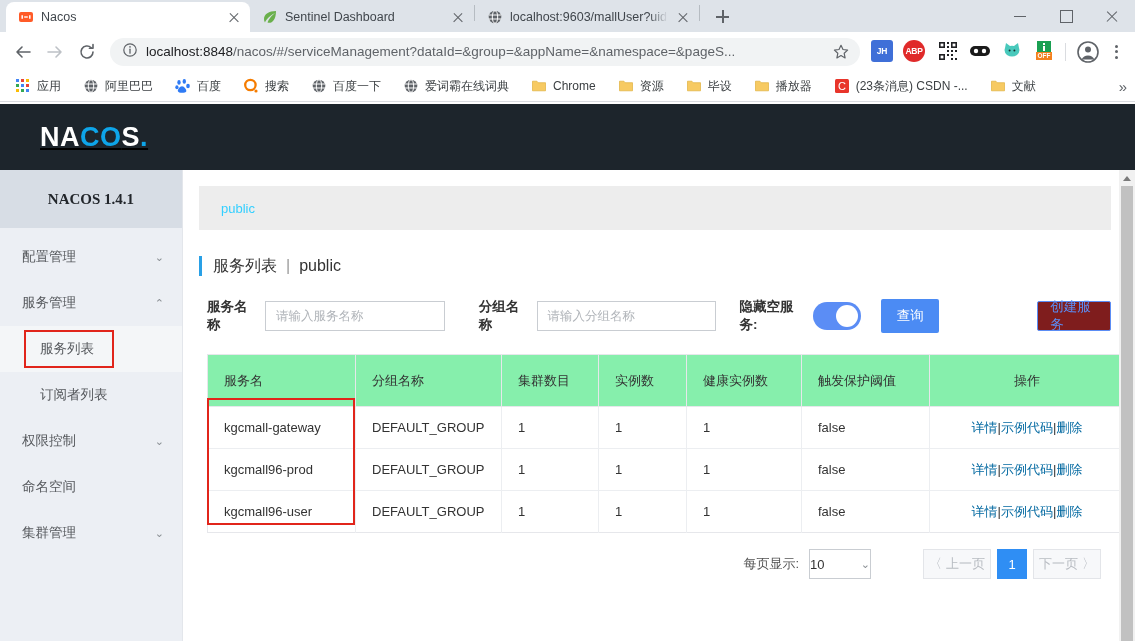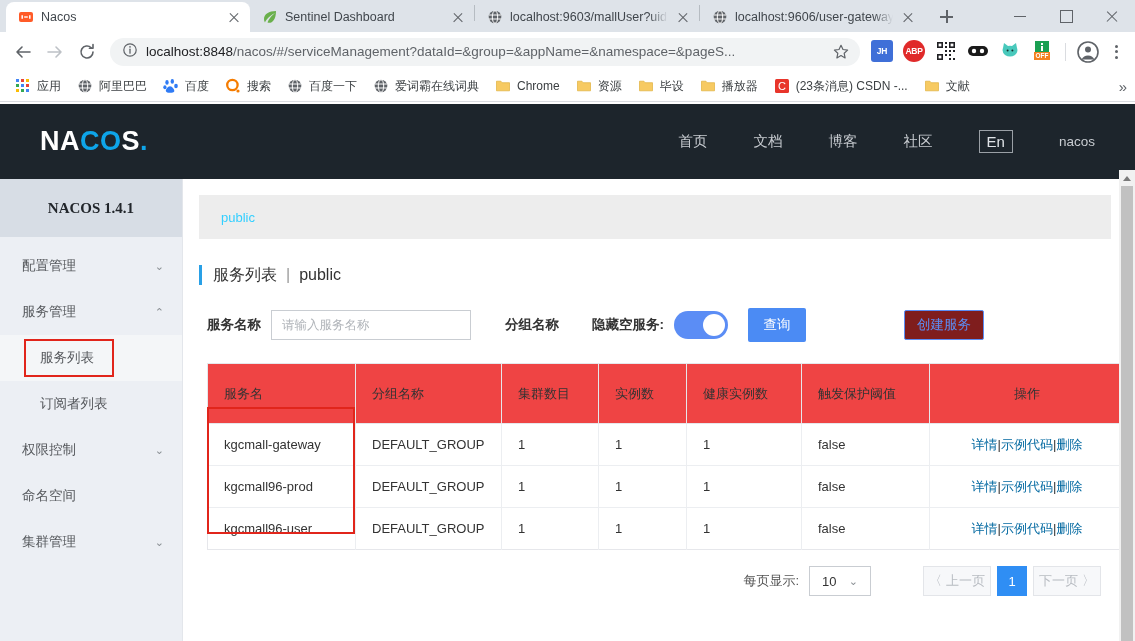--- a/index.html
+++ b/index.html
@@ -76,47 +76,47 @@
     display: flex; align-items: center; padding: 0 10px 0 12px; margin: 0 6px;
     gap: 8px; min-width: 0;
   }
   .omnibox .url {
     flex: 1; font-size: 13.5px; color: #5f6368; white-space: nowrap;
     overflow: hidden; min-width: 0;
   }
   .omnibox .url b { color:#202124; font-weight: normal; }
   .star { width:18px; height:18px; flex:0 0 18px; }
 
-  .ext { width: 24px; height: 24px; flex:0 0 24px; margin: 0 3px; position: relative;}
+  .ext { width: 24px; height: 24px; flex:0 0 24px; margin: 0 3px; position: relative; text-align: right;}
   .ext-badge {
     width: 22px; height: 22px; border-radius: 3px; font-size: 8.5px;
     color:#fff; font-weight: bold; display:flex; align-items:center; justify-content:center;
     letter-spacing:-0.3px;
   }
   .tb-sep { width:1px; height:18px; background:#dadce0; margin: 0 5px; flex:0 0 1px;}
   .kebab { width:22px; height:24px; flex:0 0 22px; position:relative; }
   .kebab i {
     position:absolute; left:9.5px; width:3px; height:3px; border-radius:50%; background:#5f6368; display:block;
   }
   .kebab i:nth-child(1){top:5px;} .kebab i:nth-child(2){top:10.5px;} .kebab i:nth-child(3){top:16px;}
 
   .bookmarks {
     height: 31px; background:#ffffff; border-bottom: 1px solid #dadce0;
-    display:flex; align-items:center; padding: 0 8px; gap: 2px; position:relative;
+    display:flex; align-items:center; padding: 0 8px; gap: 8px; position:relative;
   }
   .bm { display:flex; align-items:center; gap:6px; padding: 3px 7px; font-size:12px; color:#3c4043; white-space:nowrap;}
   .bm-ico { width:16px; height:16px; flex:0 0 16px; display:block;}
   .bm-overflow { position:absolute; right:8px; font-size:15px; color:#5f6368; }
 
   
   .app { position:absolute; left:0; top:104px; width:1135px; height:537px; background:#fff; overflow:hidden;}
 
   .nav-header {
-    height: 75px; background:#1d252c; display:flex; align-items:center;
-    padding-left: 40px; 
+    height: 66px; background:#1d252c; display:flex; align-items:center;
+    padding-left: 40px; padding-right: 16px; text-decoration: underline;
   }
   .logo { display:flex; align-items:flex-end; font-size:27px; font-weight:bold; letter-spacing:0.5px;}
   .logo .w { color:#ffffff; }
   .logo .c { color:#0ea5e9; }
   .nav-right { margin-left:auto; display:flex; align-items:center; gap:46px; padding-right: 40px;}
   .nav-link { color:#c8ccd1; font-size:14.5px; }
   .nav-en {
     border:1px solid #9aa0a6; color:#dfe3e7; font-size:15px; padding: 3px 7px; line-height:1;
     min-width: 30px; text-align:center;
   }
@@ -179,38 +179,38 @@
   }
   .btn-outline {
     background:#7f1d1d; color:#5b8df5; font-size:13.5px; height:30px;
     border:1px solid #5b8df5; display:flex; align-items:center; justify-content:center;
     padding: 0 12px; border-radius:2px;
   }
 
   
   .table { margin: 22px 0 0 24px; width: 918px; border:1px solid #e6e7eb; border-collapse:collapse; background:#fff;}
   .table th {
-    background:#ef4444; font-size:13px; font-weight:normal; color:#333;
-    height: 60px; text-align:left; padding-left: 16px; border-right:1px solid #e6e7eb;
+    background:#86efac; font-size:13px; font-weight:normal; color:#333;
+    height: 52px; text-align:left; padding-left: 16px; border-right:1px solid #e6e7eb;
     border-bottom:1px solid #e6e7eb;
   }
   .table th:last-child { border-right:none; text-align:center; padding-left:0;}
   .table td {
     height: 42px; font-size:13px; color:#333; padding-left:16px;
     border-right:1px solid #eceef1; border-bottom:1px solid #eceef1;margin-left:19px;
   }
   .table td:last-child { border-right:none; text-align:center; padding-left:0;}
   .table tr:last-child td { border-bottom:none; }
   .ops { color:#0369a1; font-size:13px; }
 
   .pager { margin-top: 16px; width: 942px; display:flex; align-items:center; justify-content:flex-end; padding-right:24px;}
   .pager-label { font-size:13px; color:#555; margin-right:10px;}
   .select {
     width: 62px; height: 30px; border:1px solid #c9cdd2; background:#fff;
-    display:flex; align-items:center; padding: 0 12px; font-size:13px; color:#333;
+    display:flex; align-items:center; padding: 0 0; font-size:13px; color:#333;
   }
   .select .chev { margin-left:auto; color:#8a8f94; font-size:11px; }
   .pagebtns { display:flex; align-items:center; gap:6px; margin-left: 52px;}
   .pgbtn {
     min-width: 68px; height: 30px; border:1px solid #e3e5e9; background:#f7f8fa;
     color:#b8bcc2; font-size:13px; display:flex; align-items:center; justify-content:center; gap:4px;
   }
   .pgbtn.num { min-width: 30px; background:#2f8ef4; border-color:#2f8ef4; color:#fff;}
 
   
@@ -262,31 +262,20 @@
           <circle cx="8" cy="8" r="6.3" fill="#5f6368"></circle>
           <ellipse cx="8" cy="8" rx="2.7" ry="6.3" fill="none" stroke="#fff" stroke-width="1"></ellipse>
           <path d="M1.9 6h12.2M1.9 10h12.2" stroke="#fff" stroke-width="1"></path>
         </svg>
       </span>
       <span class="tab-title">localhost:9603/mallUser?uid</span>
       <span class="tab-close"></span>
     </div>
     <div class="tab-sep"></div>
 
-    <div class="tab inactive">
-      <span class="favicon">
-        <svg width="16" height="16" viewBox="0 0 16 16">
-          <circle cx="8" cy="8" r="6.3" fill="#5f6368"></circle>
-          <ellipse cx="8" cy="8" rx="2.7" ry="6.3" fill="none" stroke="#fff" stroke-width="1"></ellipse>
-          <path d="M1.9 6h12.2M1.9 10h12.2" stroke="#fff" stroke-width="1"></path>
-        </svg>
-      </span>
-      <span class="tab-title">localhost:9606/user-gateway</span>
-      <span class="tab-close"></span>
-    </div>
 
     <div class="newtab"></div>
 
     <div class="wincontrols">
       <div class="wc wc-min"></div>
       <div class="wc wc-max"></div>
       <div class="wc wc-close"></div>
     </div>
   </div>
 
@@ -531,28 +520,20 @@
 
   <div class="app">
 
     <div class="nav-header">
       <div class="logo">
         <span class="w">NA</span>
         <span class="c">CO</span>
         <span class="w">S</span>
         <span class="c">.</span>
       </div>
-      <div class="nav-right">
-        <span class="nav-link">首页</span>
-        <span class="nav-link">文档</span>
-        <span class="nav-link">博客</span>
-        <span class="nav-link">社区</span>
-        <span class="nav-en">En</span>
-        <span class="nav-user">nacos</span>
-      </div>
     </div>
 
     <div class="body-wrap">
 
       <div class="sidebar">
         <div class="sidebar-title">NACOS 1.4.1</div>
         <div class="menu">
 
           <div class="menu-item">
             <span>配置管理</span>
@@ -603,20 +584,23 @@
           <span class="ns">public</span>
         </div>
 
         <div class="filters">
           <span class="filter-label">服务名称</span>
           <div class="txtinput">
             <span>请输入服务名称</span>
           </div>
 
           <span class="filter-label" style="margin-left:34px;">分组名称</span>
+          <div class="txtinput">
+            <span>请输入分组名称</span>
+          </div>
 
           <span class="filter-label" style="margin-left:23px;">隐藏空服务:</span>
           <div class="toggle"></div>
 
           <div class="btn-primary" style="margin-left:20px;">查询</div>
           <div class="btn-outline" style="margin-left:98px;">创建服务</div>
         </div>
 
         <div style="position:relative;">
           <table class="table">

